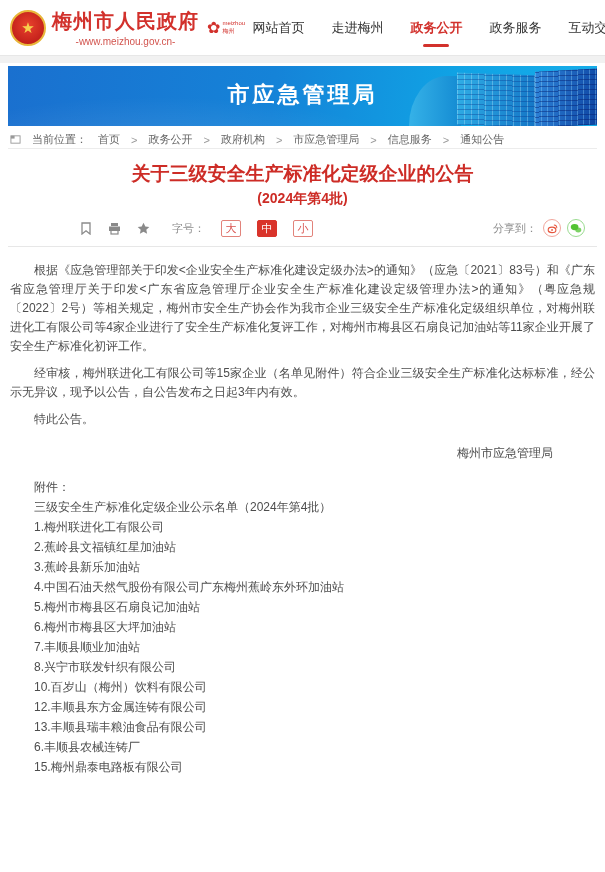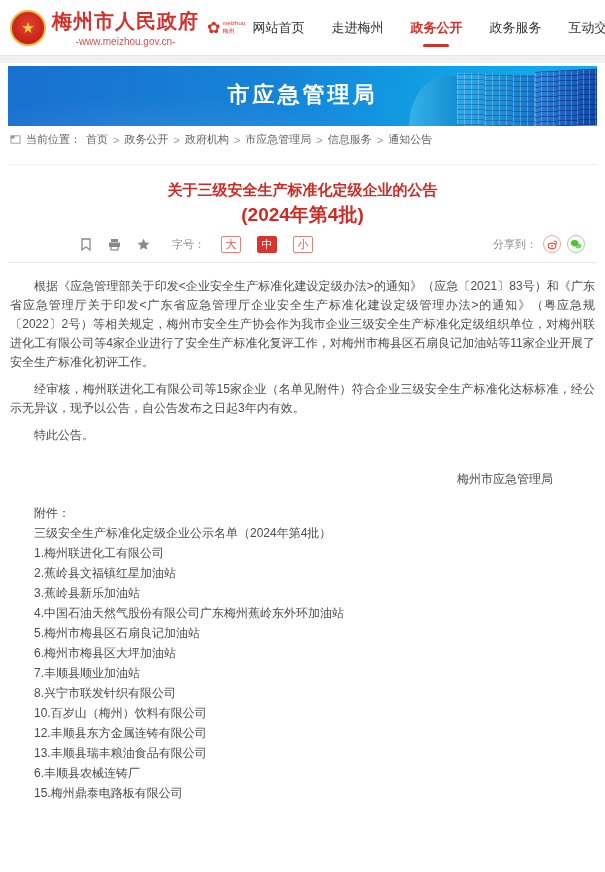--- a/index.html
+++ b/index.html
@@ -88,33 +88,33 @@
     opacity: 0.85;
   }
   .banner-title {
     position: absolute; left: 0; right: 0; top: 50%; transform: translateY(-52%);
     text-align: center; color: #fff; font-size: 22px; font-weight: bold;
     letter-spacing: 3px; z-index: 2;
   }
 
   
   .breadcrumb {
-    display: flex; align-items: center; gap: 5px;
-    padding: 6px 2px 17px 2px;
+    display: flex; align-items: center; gap: 11px;
+    padding: 6px 2px 1px 2px;
     border-bottom: 1px solid #ececec;
     font-size: 11px; color: #666;
   }
   .bc-icon { display: inline-flex; color: #999; }
   .bc-link { color: #666; text-decoration: none; cursor: pointer; white-space: nowrap; }
   .bc-sep { color: #999; }
 
   
   .article-title { margin-top: 12px; text-align: center; color: #cd2c26; font-weight: bold; }
-  .article-title .t1 { font-size: 15px; line-height: 25px; }
-  .article-title .t2 { font-size: 19px; line-height: 25px; }
+  .article-title .t1 { font-size: 19px; line-height: 25px; }
+  .article-title .t2 { font-size: 14px; line-height: 25px; }
 
   
   .meta {
     margin-top: 8px;
     display: flex; align-items: center;
     padding: 0 12px 9px 12px;
     border-bottom: 1px solid #e7e7e7;
     font-size: 11px; color: #8c8c8c;
   }
   .meta-left { display: flex; gap: 18px; white-space: nowrap; }
@@ -133,21 +133,21 @@
     display: inline-flex; align-items: center; justify-content: center;
     cursor: pointer;
   }
   .share-weibo { border: 1px solid #f0a69c; color: #e6553c; }
   .share-wechat { border: 1px solid #9adb90; color: #52c332; }
 
   
   .article-body { padding: 14px 2px 20px 2px; font-size: 12px; color: #4d4d4d; }
   .para { line-height: 19px; text-indent: 2em; margin-bottom: 8px; text-align: justify; }
   .attach-inline { cursor: pointer; }
-  .signature { margin-top: 22px; text-align: right; padding-right: 42px; }
+  .signature { margin-top: 12px; text-align: right; padding-right: 42px; }
   .signature div { line-height: 24px; }
   .attachment { margin-top: 12px; padding-left: 24px; }
   .attachment > div { line-height: 20px; }
 </style>
 </head>
 <body>
 
 <div class="page">
 
   <header class="site-header">

